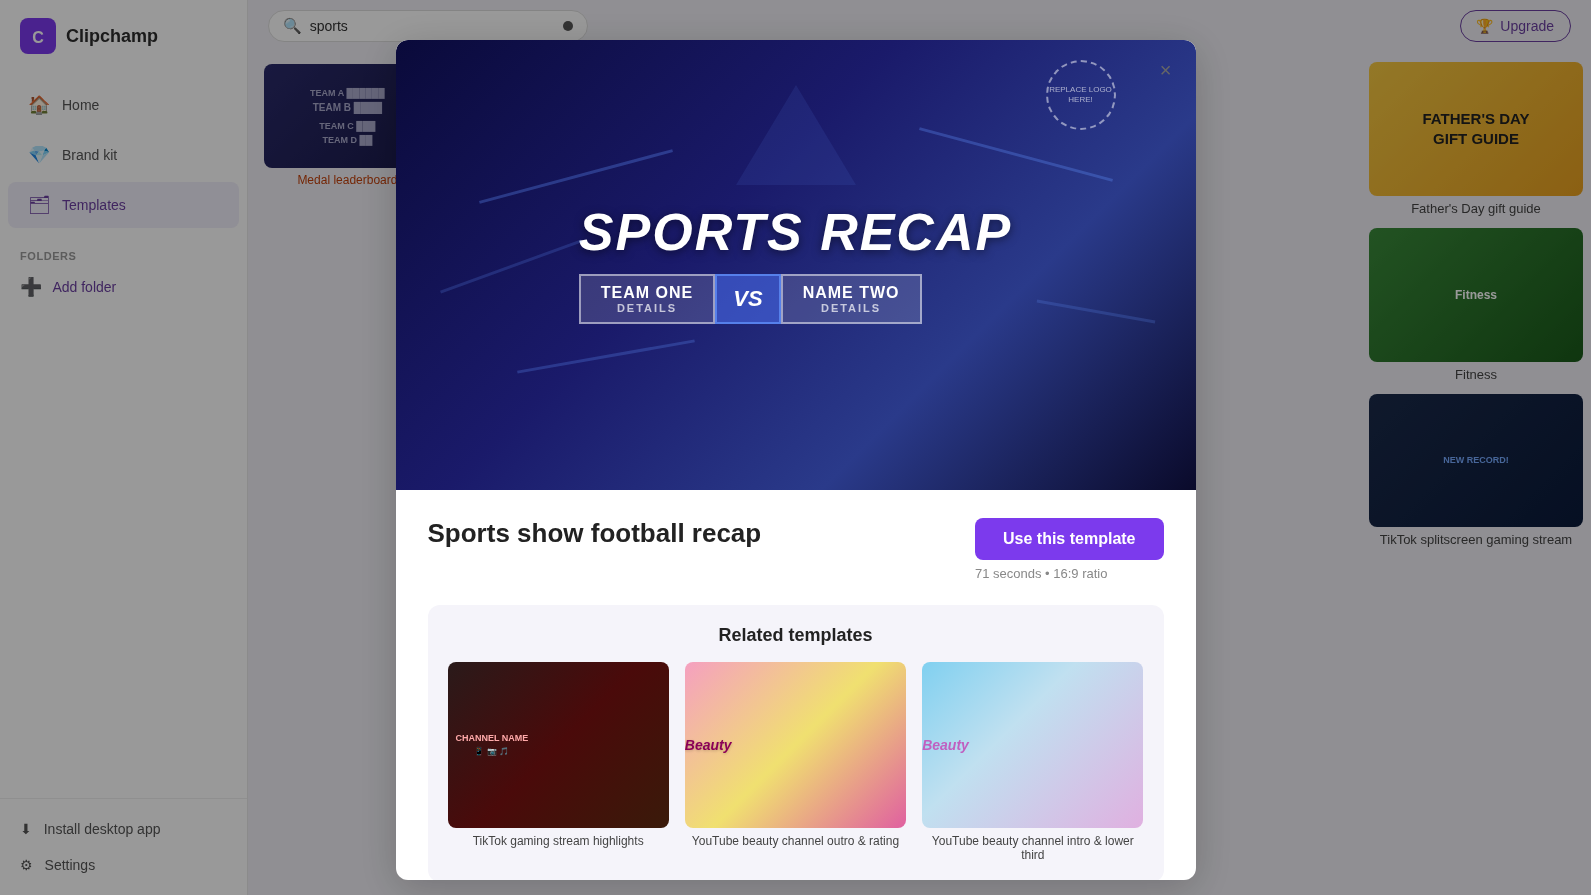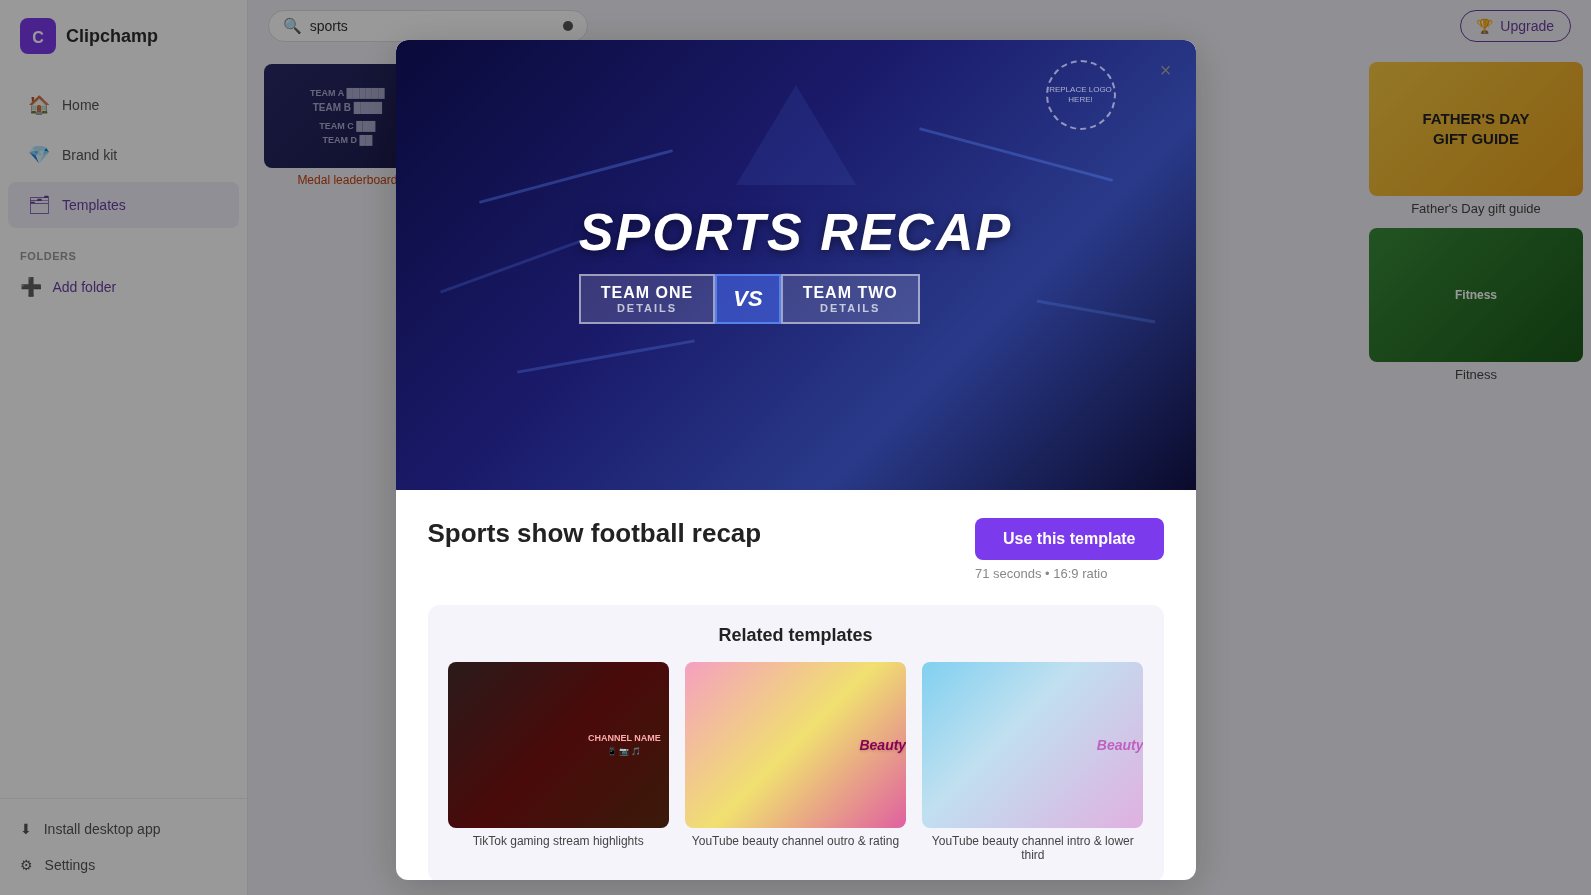--- a/index.html
+++ b/index.html
@@ -378,21 +378,21 @@
     .related-card {
       cursor: pointer;
     }
     .related-thumb {
       width: 100%;
       aspect-ratio: 4/3;
       border-radius: 8px;
       overflow: hidden;
       display: flex;
       align-items: center;
-      justify-content: flex-end;
+      justify-content: flex-start;
     }
     .related-label {
       font-size: 12px;
       color: #444;
       text-align: center;
       margin-top: 6px;
     }
     .thumb-tiktok-gaming-sm { background: linear-gradient(135deg, #2a1a1a 0%, #4a0a0a 50%, #3a1a0a 100%); }
     .thumb-yt-beauty1 { background: linear-gradient(135deg, #f5a0c0 0%, #f0e070 50%, #e060a0 100%); }
     .thumb-yt-beauty2 { background: linear-gradient(135deg, #80d0f0 0%, #c0e0f0 40%, #e0b0e0 100%); }
@@ -517,20 +517,26 @@
           <div style="font-size:15px; font-weight:800; color:#222; text-align:center; line-height:1.3;">FATHER'S DAY<br>GIFT GUIDE</div>
         </div>
         <div class="right-label">Father's Day gift guide</div>
       </div>
       <div class="right-card">
         <div class="right-thumb thumb-fitness">
           <div style="font-size:12px; font-weight:700;">Fitness</div>
         </div>
         <div class="right-label">Fitness</div>
       </div>
+      <div class="right-card">
+        <div class="right-thumb thumb-tiktok-split" style="position:relative; overflow:hidden;">
+          <div style="font-size:9px; color:#7af; font-weight:700; text-align:center;">NEW RECORD!</div>
+        </div>
+        <div class="right-label">TikTok splitscreen gaming stream</div>
+      </div>
     </div>
   </div>
 </div>
 
 <div class="modal-overlay">
   <div class="modal">
 
     <button class="modal-close">×</button>
 
     <div class="modal-preview">
@@ -550,21 +556,21 @@
 
       <div class="preview-content">
         <div class="preview-title">SPORTS RECAP</div>
         <div class="preview-vs-row">
           <div class="team-box">
             <div class="team-name">TEAM ONE</div>
             <div class="team-details">DETAILS</div>
           </div>
           <div class="vs-box">VS</div>
           <div class="team-box">
-            <div class="team-name">TEAM TWO</div>
+            <div class="team-name">NAME TWO</div>
             <div class="team-details">DETAILS</div>
           </div>
         </div>
       </div>
     </div>
 
     <div class="modal-body">
       <div class="modal-header-row">
         <h2 class="modal-title">Sports show football recap</h2>
         <div class="modal-action">

